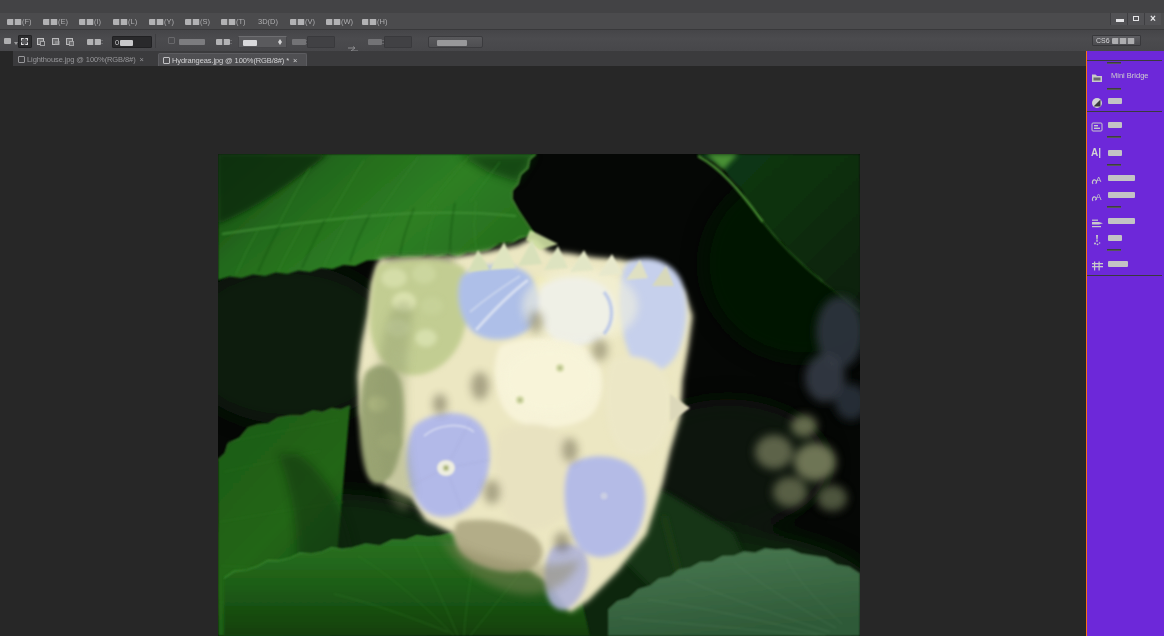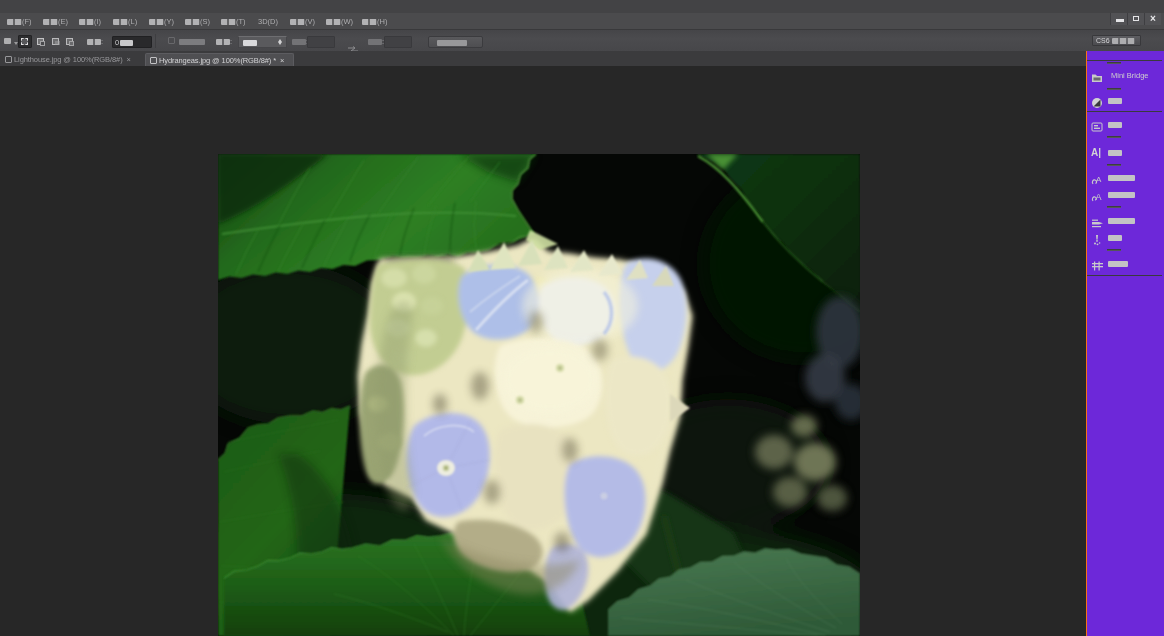--- a/index.html
+++ b/index.html
@@ -1,21 +1,21 @@
 <!DOCTYPE html>
 <html><head><meta charset="utf-8"><style>
 html,body{margin:0;padding:0;background:#272727;}
 *{box-sizing:border-box;}
 #app{position:relative;width:1164px;height:636px;overflow:hidden;font-family:"Liberation Sans",sans-serif;background:#272727;}
 .titlebar{position:absolute;left:0;top:0;width:1164px;height:13px;background:#434345;}
 .menubar{position:absolute;left:0;top:13px;width:1164px;height:17px;background:#4b4b4d;border-bottom:1px solid #39393b;}
 .mi{position:absolute;top:5px;height:7px;font-size:7.5px;line-height:7px;color:#aeaeb0;white-space:nowrap;filter:blur(0.2px);}
 .tb{display:inline-block;height:6px;border-radius:1px;background:repeating-linear-gradient(90deg,#b2b2b4 0 6px,rgba(178,178,180,0.25) 6px 8px);vertical-align:top;margin-top:0.5px;filter:blur(0.3px);}
 .optbar{position:absolute;left:0;top:30px;width:1164px;height:21px;background:linear-gradient(#454548,#4b4b4e 40%,#47474a);}
-.tabbar{position:absolute;left:0;top:51px;width:1086px;height:15px;background:#3b3b3d;}
+.tabbar{position:absolute;left:13px;top:51px;width:1086px;height:15px;background:#3b3b3d;}
 .canvas{position:absolute;left:0;top:66px;width:1086px;height:570px;background:#272727;}
 .rpanel{position:absolute;left:1086px;top:51px;width:78px;height:585px;background:#6d28d9;border-left:1px solid #f97316;}
 .winbtns{position:absolute;left:1110px;top:13px;height:12px;display:flex;}
 .wb{position:relative;width:17px;height:12px;background:#525255;border-left:1px solid #3e3e41;color:#e9e9eb;font-size:9px;font-weight:bold;line-height:11px;text-align:center;}
 .icn{position:absolute;}
 .di{position:absolute;left:0;width:78px;height:12px;}
 .di .ic{position:absolute;left:4px;top:0px;width:12px;height:12px;color:#cbcbcd;}
 .di .lb{position:absolute;left:21px;top:3px;height:6px;border-radius:1px;background:#c3c3c5;}
 .dl{position:absolute;left:0;width:75px;height:1px;background:#3a3a3d;}
 .grip{position:absolute;left:20px;width:14px;height:1px;background:#3d3d40;box-shadow:0 1px 0 #55555a;}

